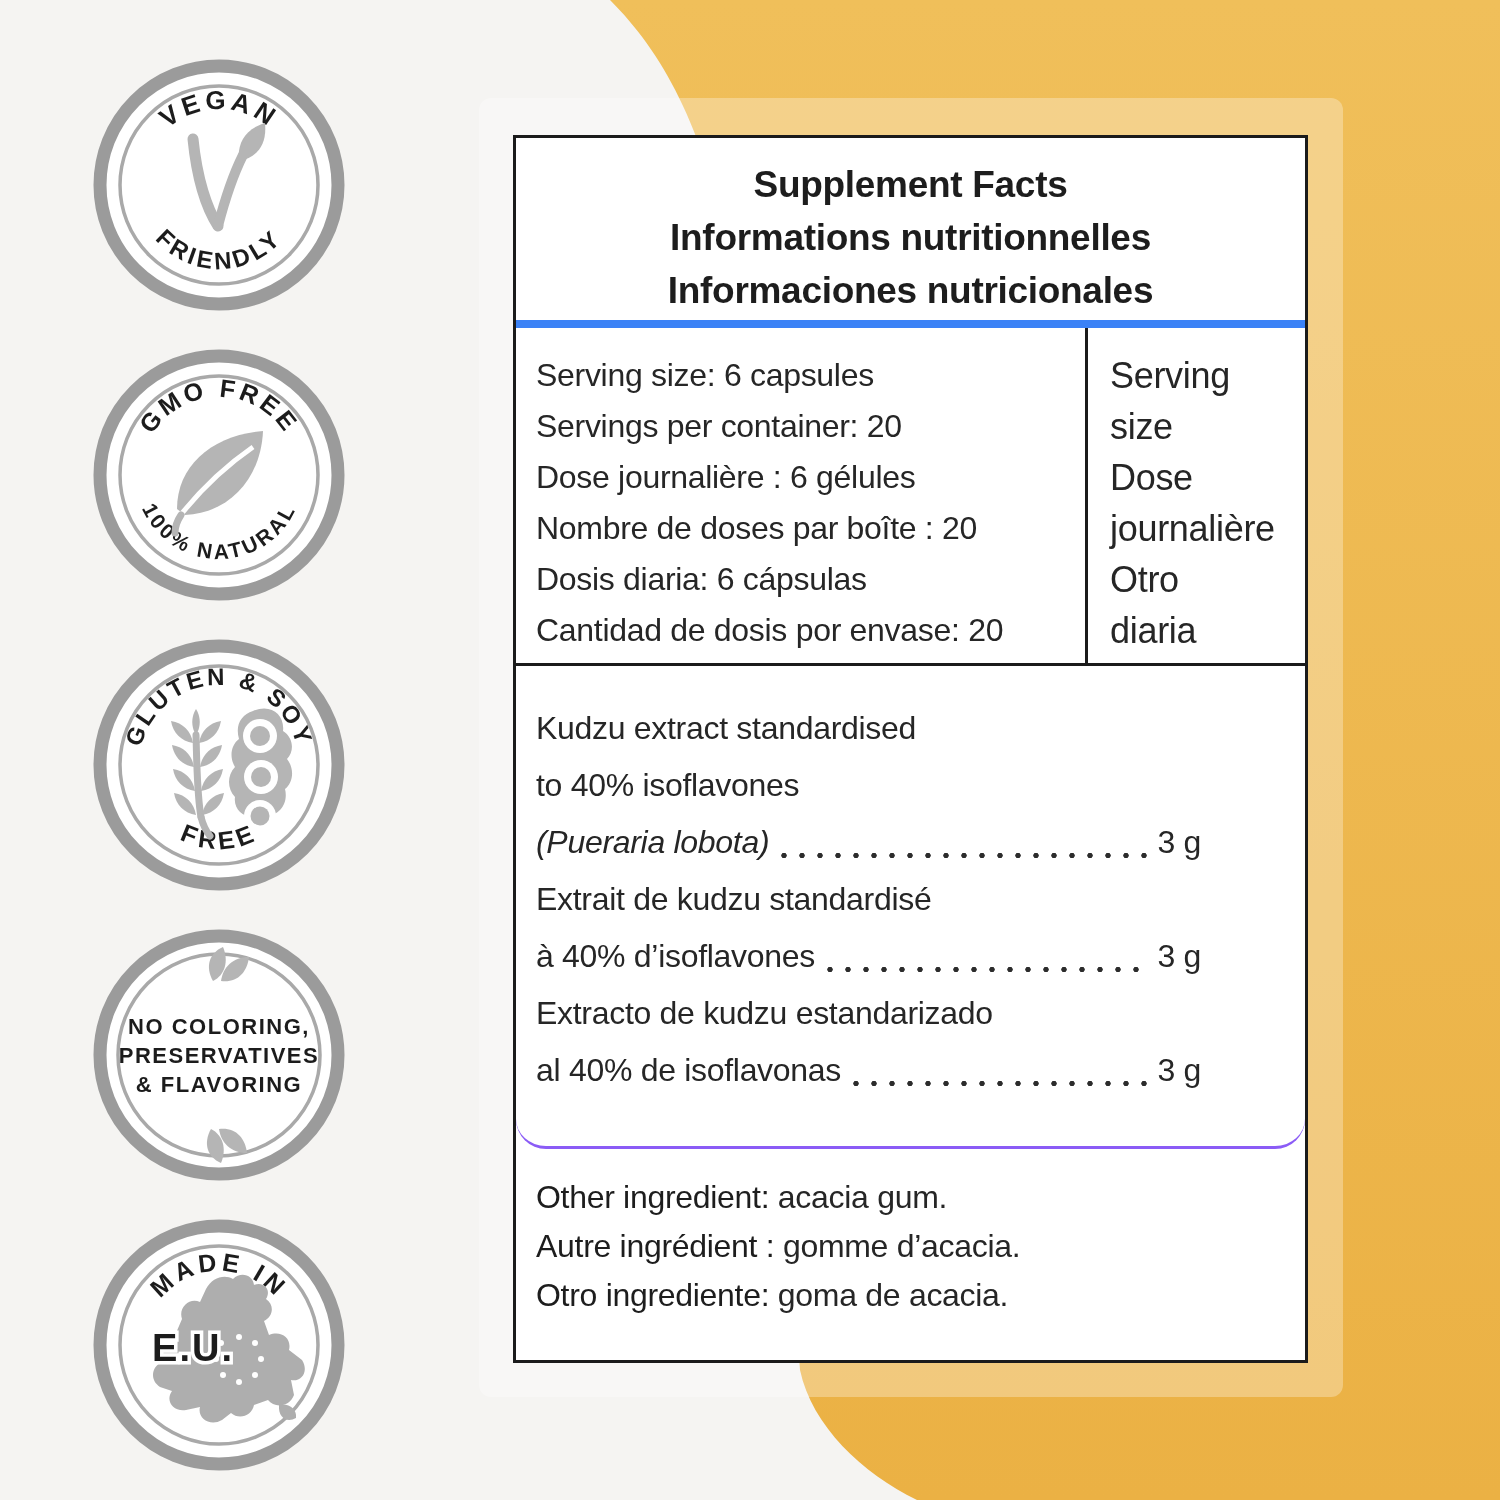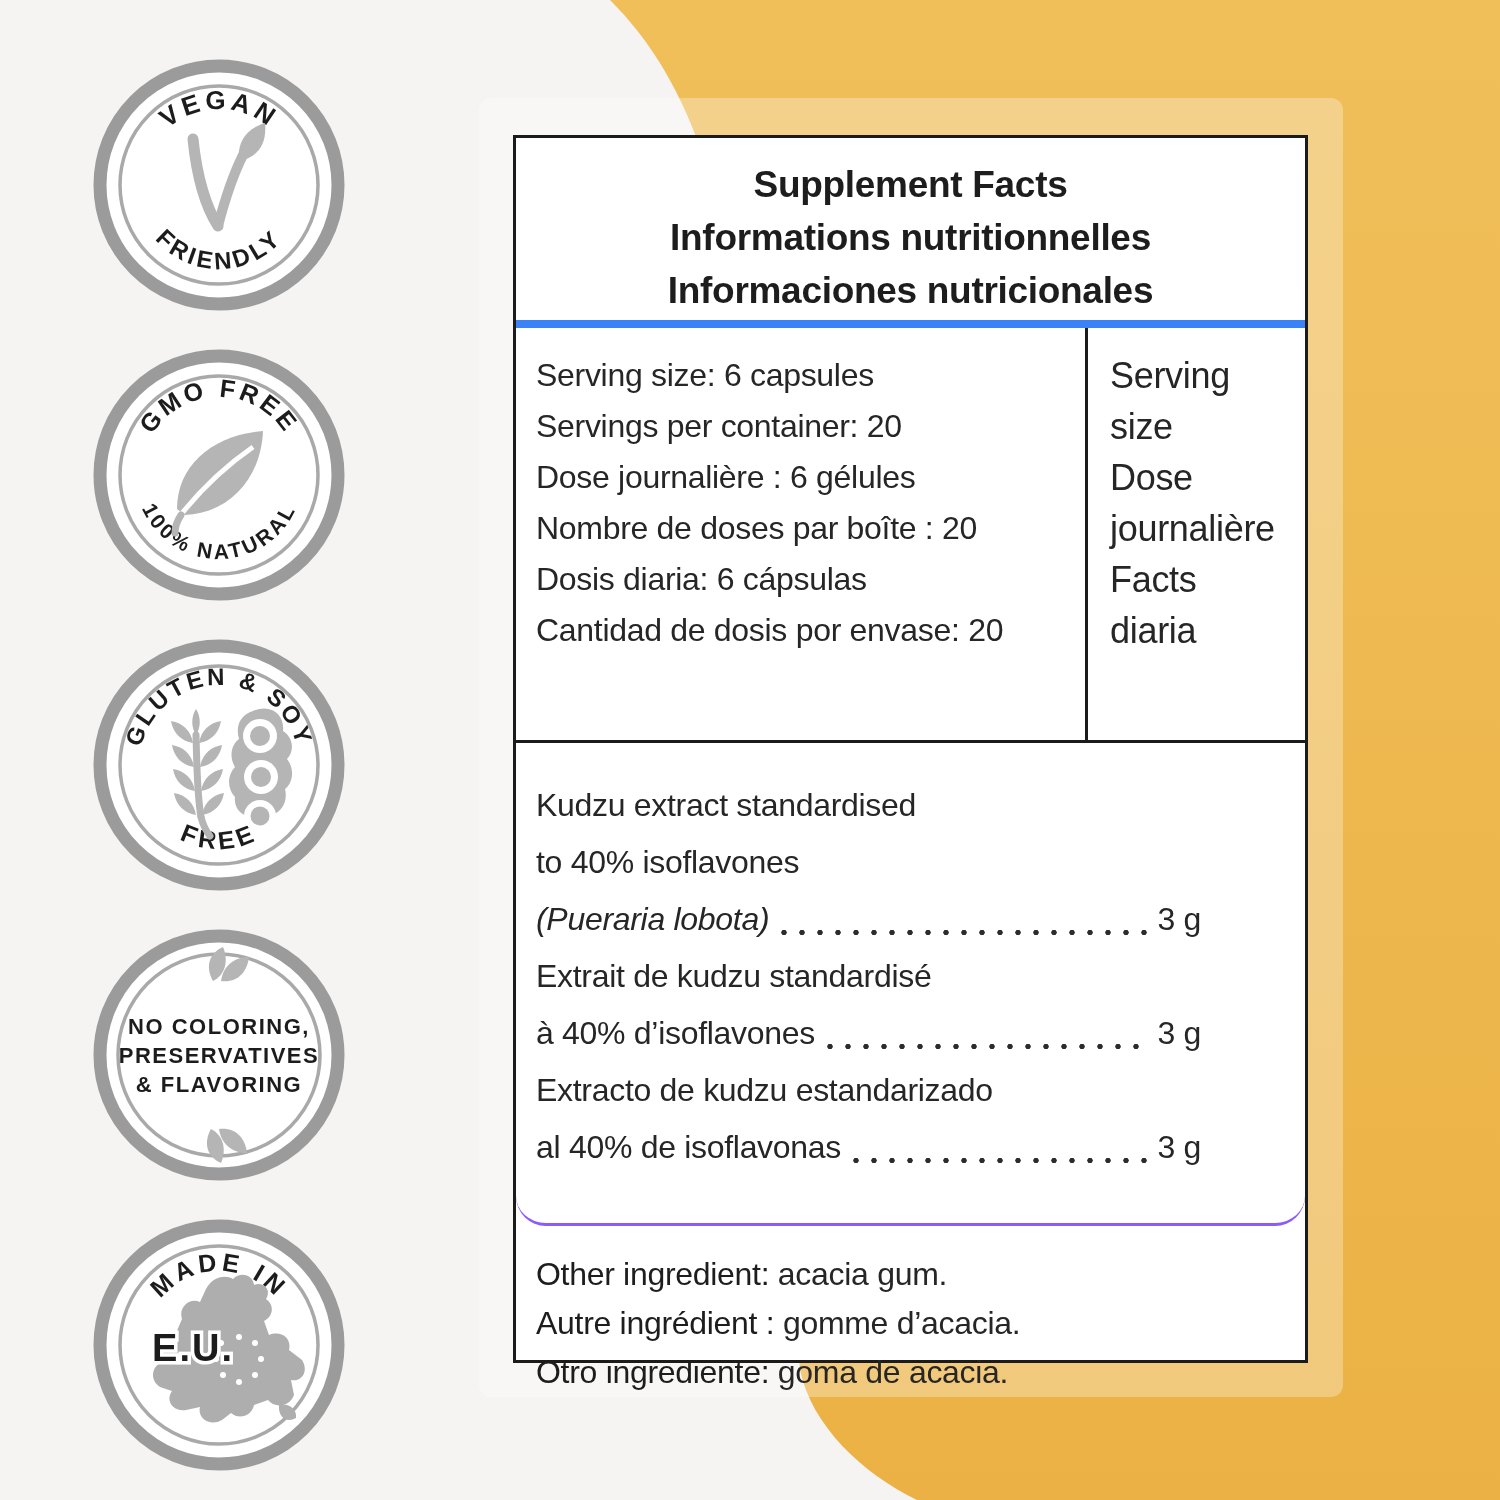--- a/index.html
+++ b/index.html
@@ -9,21 +9,21 @@
   
   #backing-panel{position:absolute;left:479px;top:98px;width:864px;height:1299px;
          background:rgba(255,255,255,0.30);border-radius:12px;}
   
   #facts-label{position:absolute;left:513px;top:135px;width:795px;height:1228px;
          box-sizing:border-box;background:#ffffff;border:3px solid #1b1b1b;
          color:#262626;}
   .lbl-header{height:190px;box-sizing:border-box;border-bottom:8px solid #3b82f6;
          padding-top:20px;text-align:center;font-weight:bold;font-size:37px;
          line-height:53px;color:#1d1d1d;letter-spacing:-0.3px;}
-  .lbl-serving{display:flex;height:415px;box-sizing:border-box;border-bottom:3px solid #1b1b1b;}
+  .lbl-serving{display:flex;height:338px;box-sizing:border-box;border-bottom:3px solid #1b1b1b;}
   .serv-left{width:572px;box-sizing:border-box;border-right:3px solid #1b1b1b;
          padding:22px 0 0 20px;font-size:32px;line-height:51px;letter-spacing:-0.3px;}
   .serv-right{flex:1;padding:22px 0 0 22px;font-size:36px;line-height:51px;letter-spacing:-0.3px;}
   .lbl-ingredients{height:483px;box-sizing:border-box;border-bottom:3px solid #8b5cf6;
          padding:34px 104px 0 20px;font-size:32px;line-height:57px;letter-spacing:-0.3px;border-radius:30px;}
   .lbl-other{padding:24px 20px 0 20px;font-size:32px;line-height:49px;letter-spacing:-0.3px;}
   .oi-label{font-weight:normal;color:#1d1d1d;}
   .ing-row{display:flex;text-align:right;}
   .ing-text{white-space:nowrap;}
   .ing-text.italic{font-style:italic;}
@@ -195,21 +195,21 @@
         <div>Dose journalière : 6 gélules</div>
         <div>Nombre de doses par boîte : 20</div>
         <div>Dosis diaria: 6 cápsulas</div>
         <div>Cantidad de dosis por envase: 20</div>
       </div>
       <div class="serv-right">
         <div>Serving</div>
         <div>size</div>
         <div>Dose</div>
         <div>journalière</div>
-        <div>Facts</div>
+        <div>Otro</div>
         <div>diaria</div>
       </div>
     </div>
 
     <div class="lbl-ingredients">
       <div>Kudzu extract standardised</div>
       <div>to 40% isoflavones</div>
       <div class="ing-row">
         <span class="ing-text italic">(Pueraria lobota)</span>
         <span class="leader"></span>

